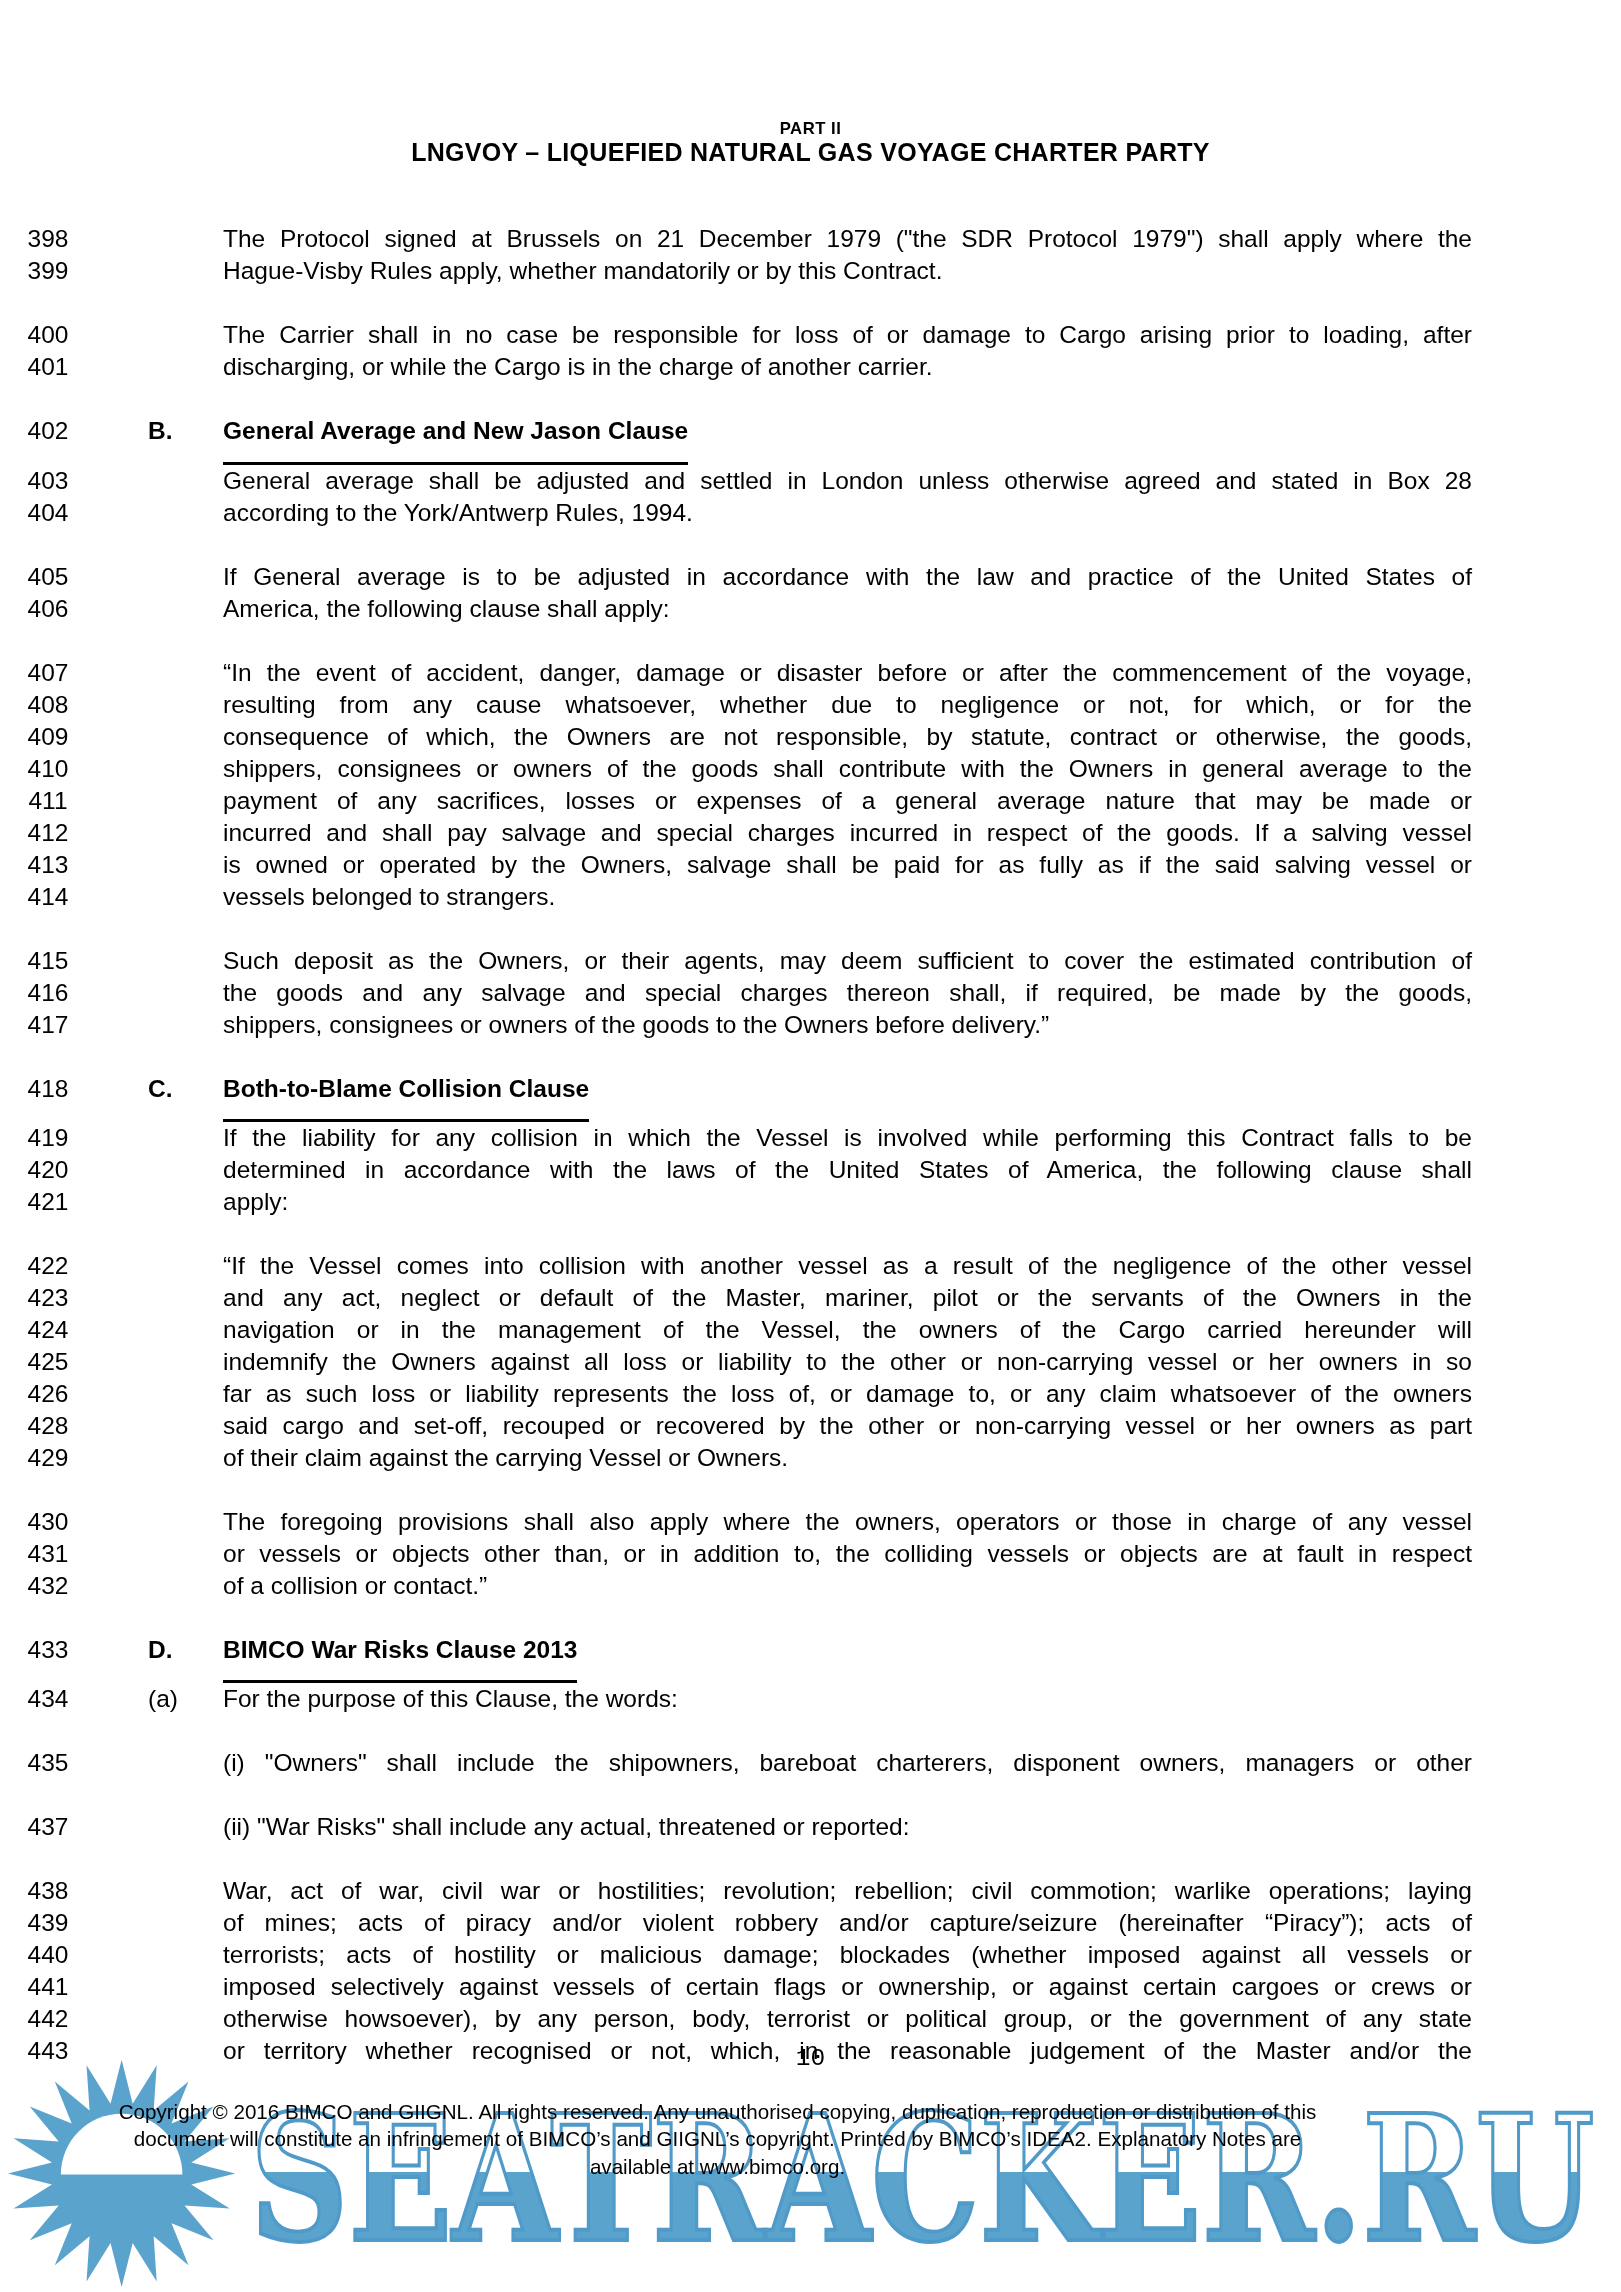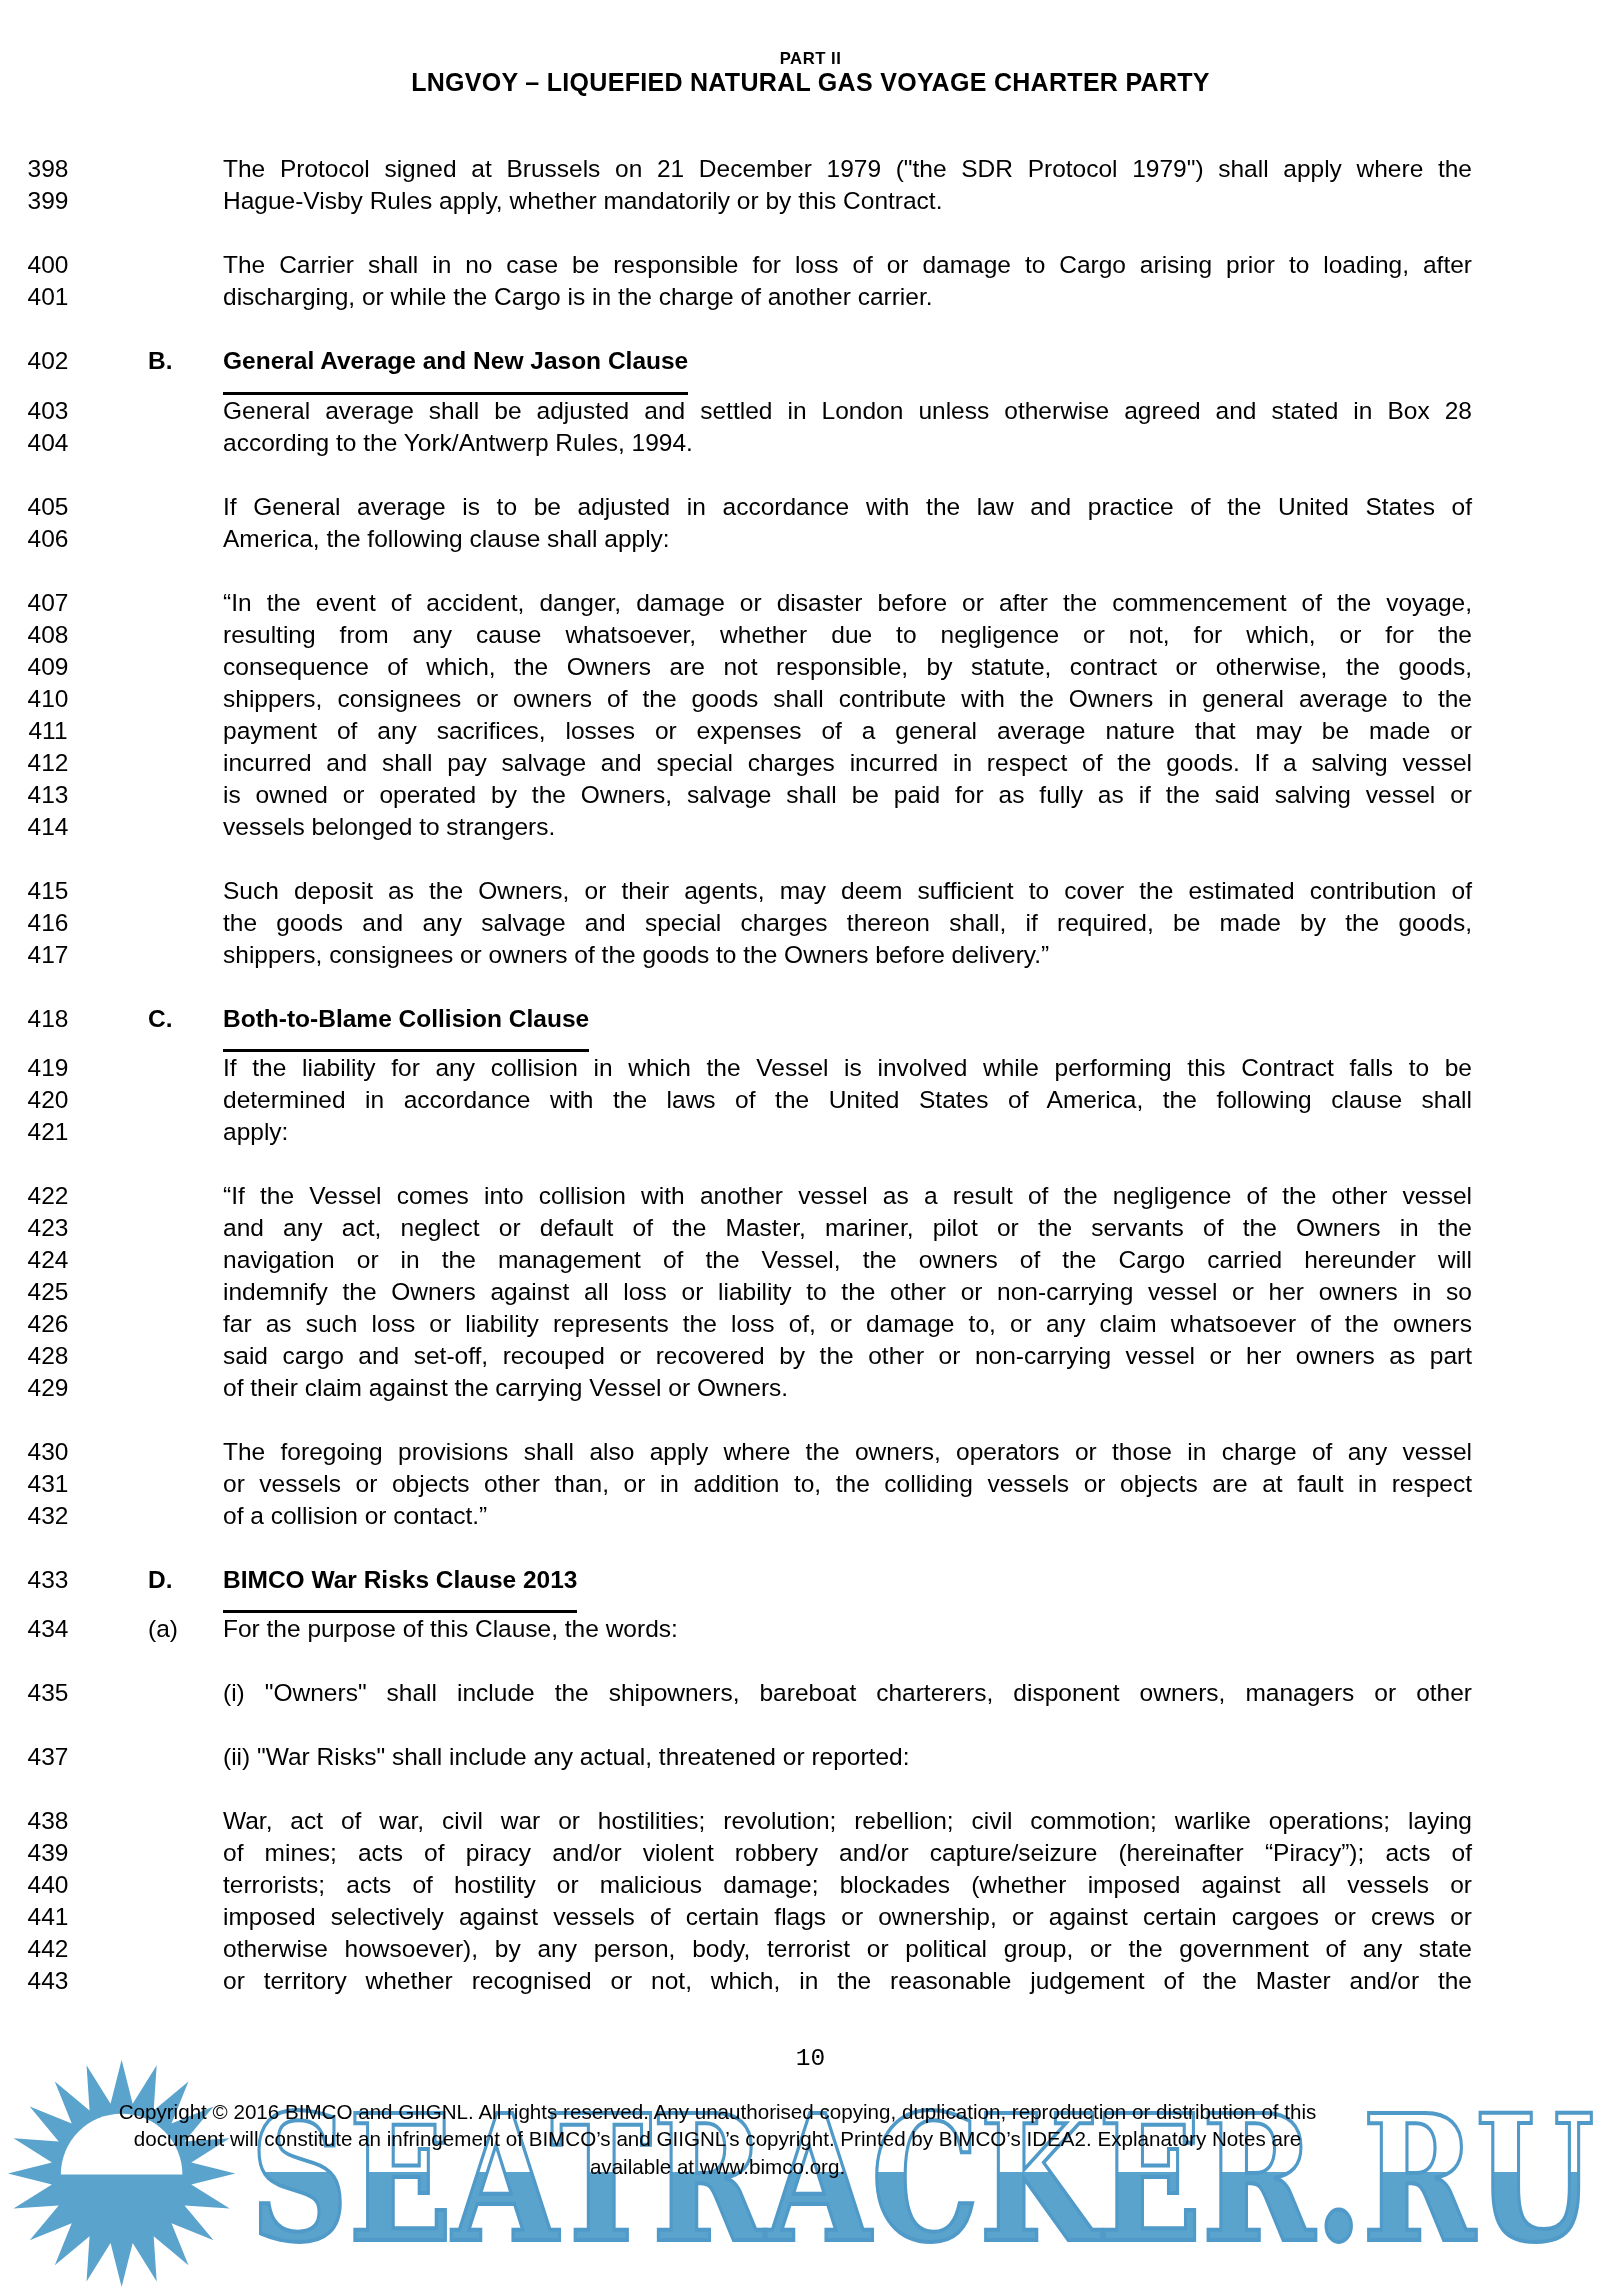--- a/index.html
+++ b/index.html
@@ -4,21 +4,21 @@
 <style>
   html,body { margin:0; padding:0; background:#888; }
   #page {
     position:relative; width:1621px; height:2293px;
     background:#ffffff; overflow:hidden; margin:0 auto;
     font-family:"Liberation Sans", sans-serif; color:#000;
   }
   #content { position:relative; z-index:1; }
 
   
-  .hdr { padding-top:48px; text-align:center; }
+  .hdr { padding-top:118px; text-align:center; }
   .hdr-part  { font-size:16.7px; font-weight:bold; line-height:21.6px; letter-spacing:0.5px; }
   .hdr-title { font-size:25px; font-weight:bold; line-height:25.5px; letter-spacing:0.3px; }
 
   
   #lines { margin-top:58px; width:1472px; font-size:24.5px; line-height:32px; }
   .line-row { display:grid; grid-template-columns:96px 127px 1fr; min-height:32px; }
   .line-row.para { margin-top:32px; }
   .ln  { text-align:center; }
   .lbl { padding-left:52px; }
   .heading-row .lbl { font-weight:bold; }

